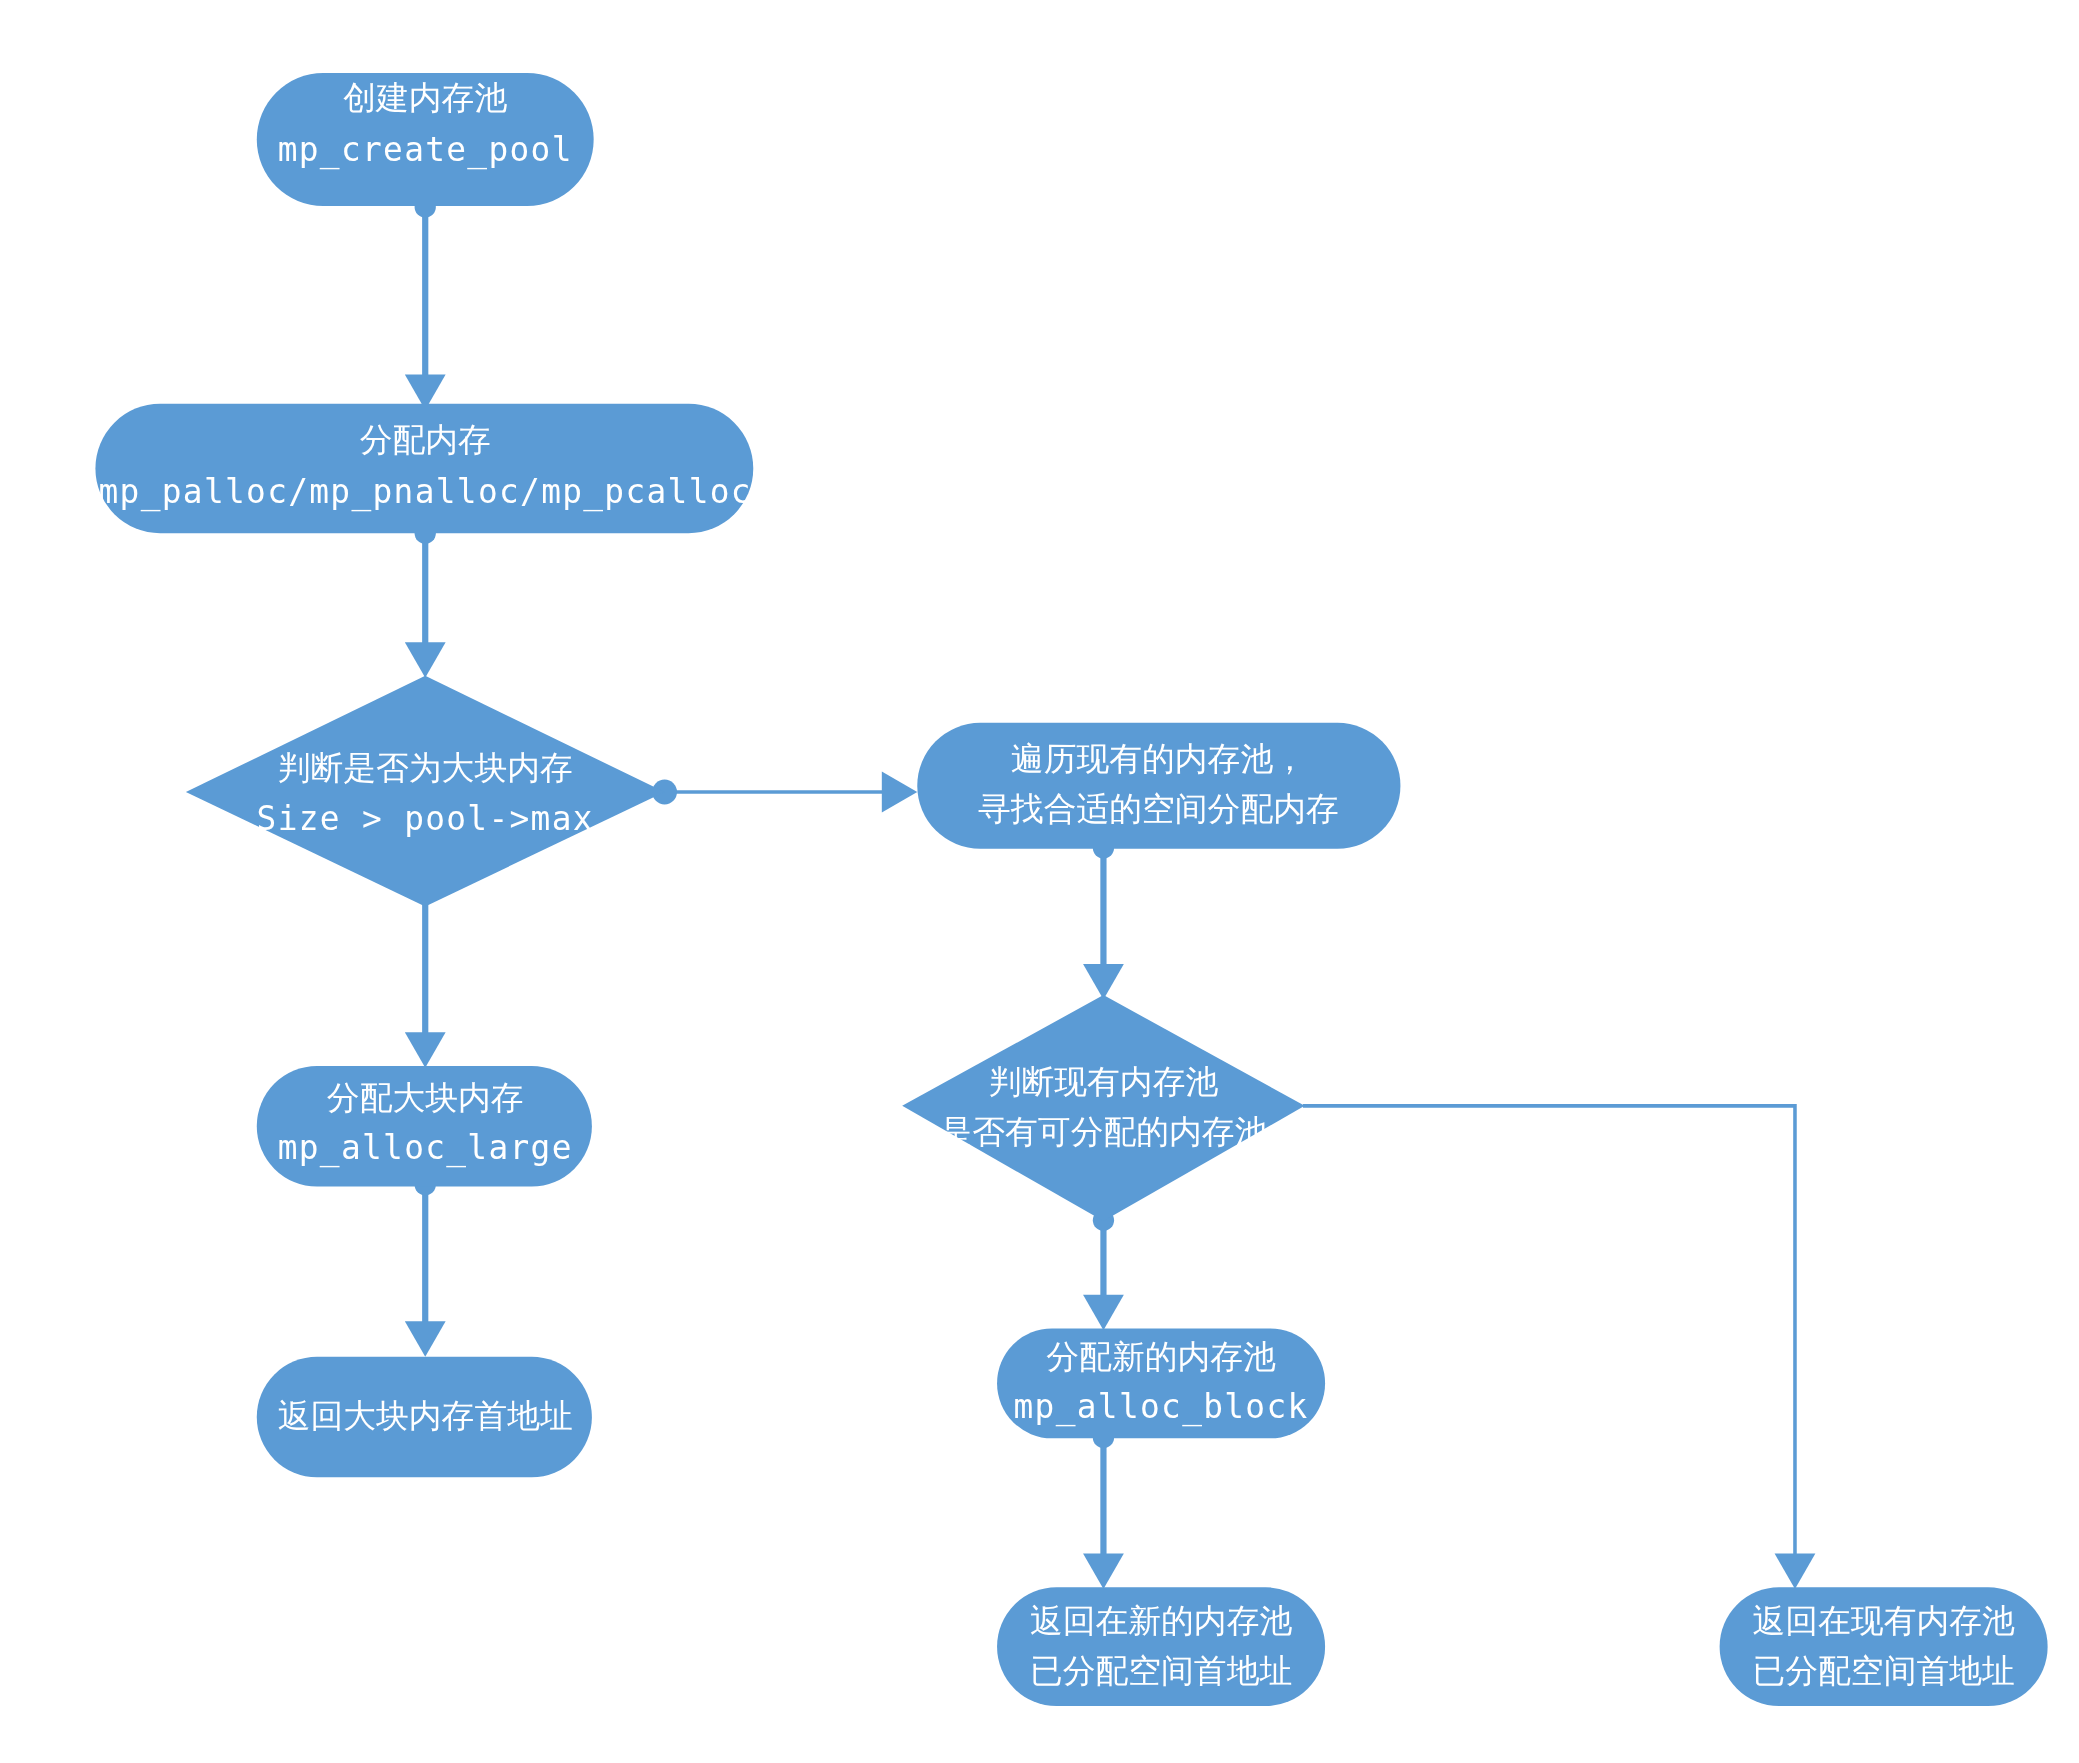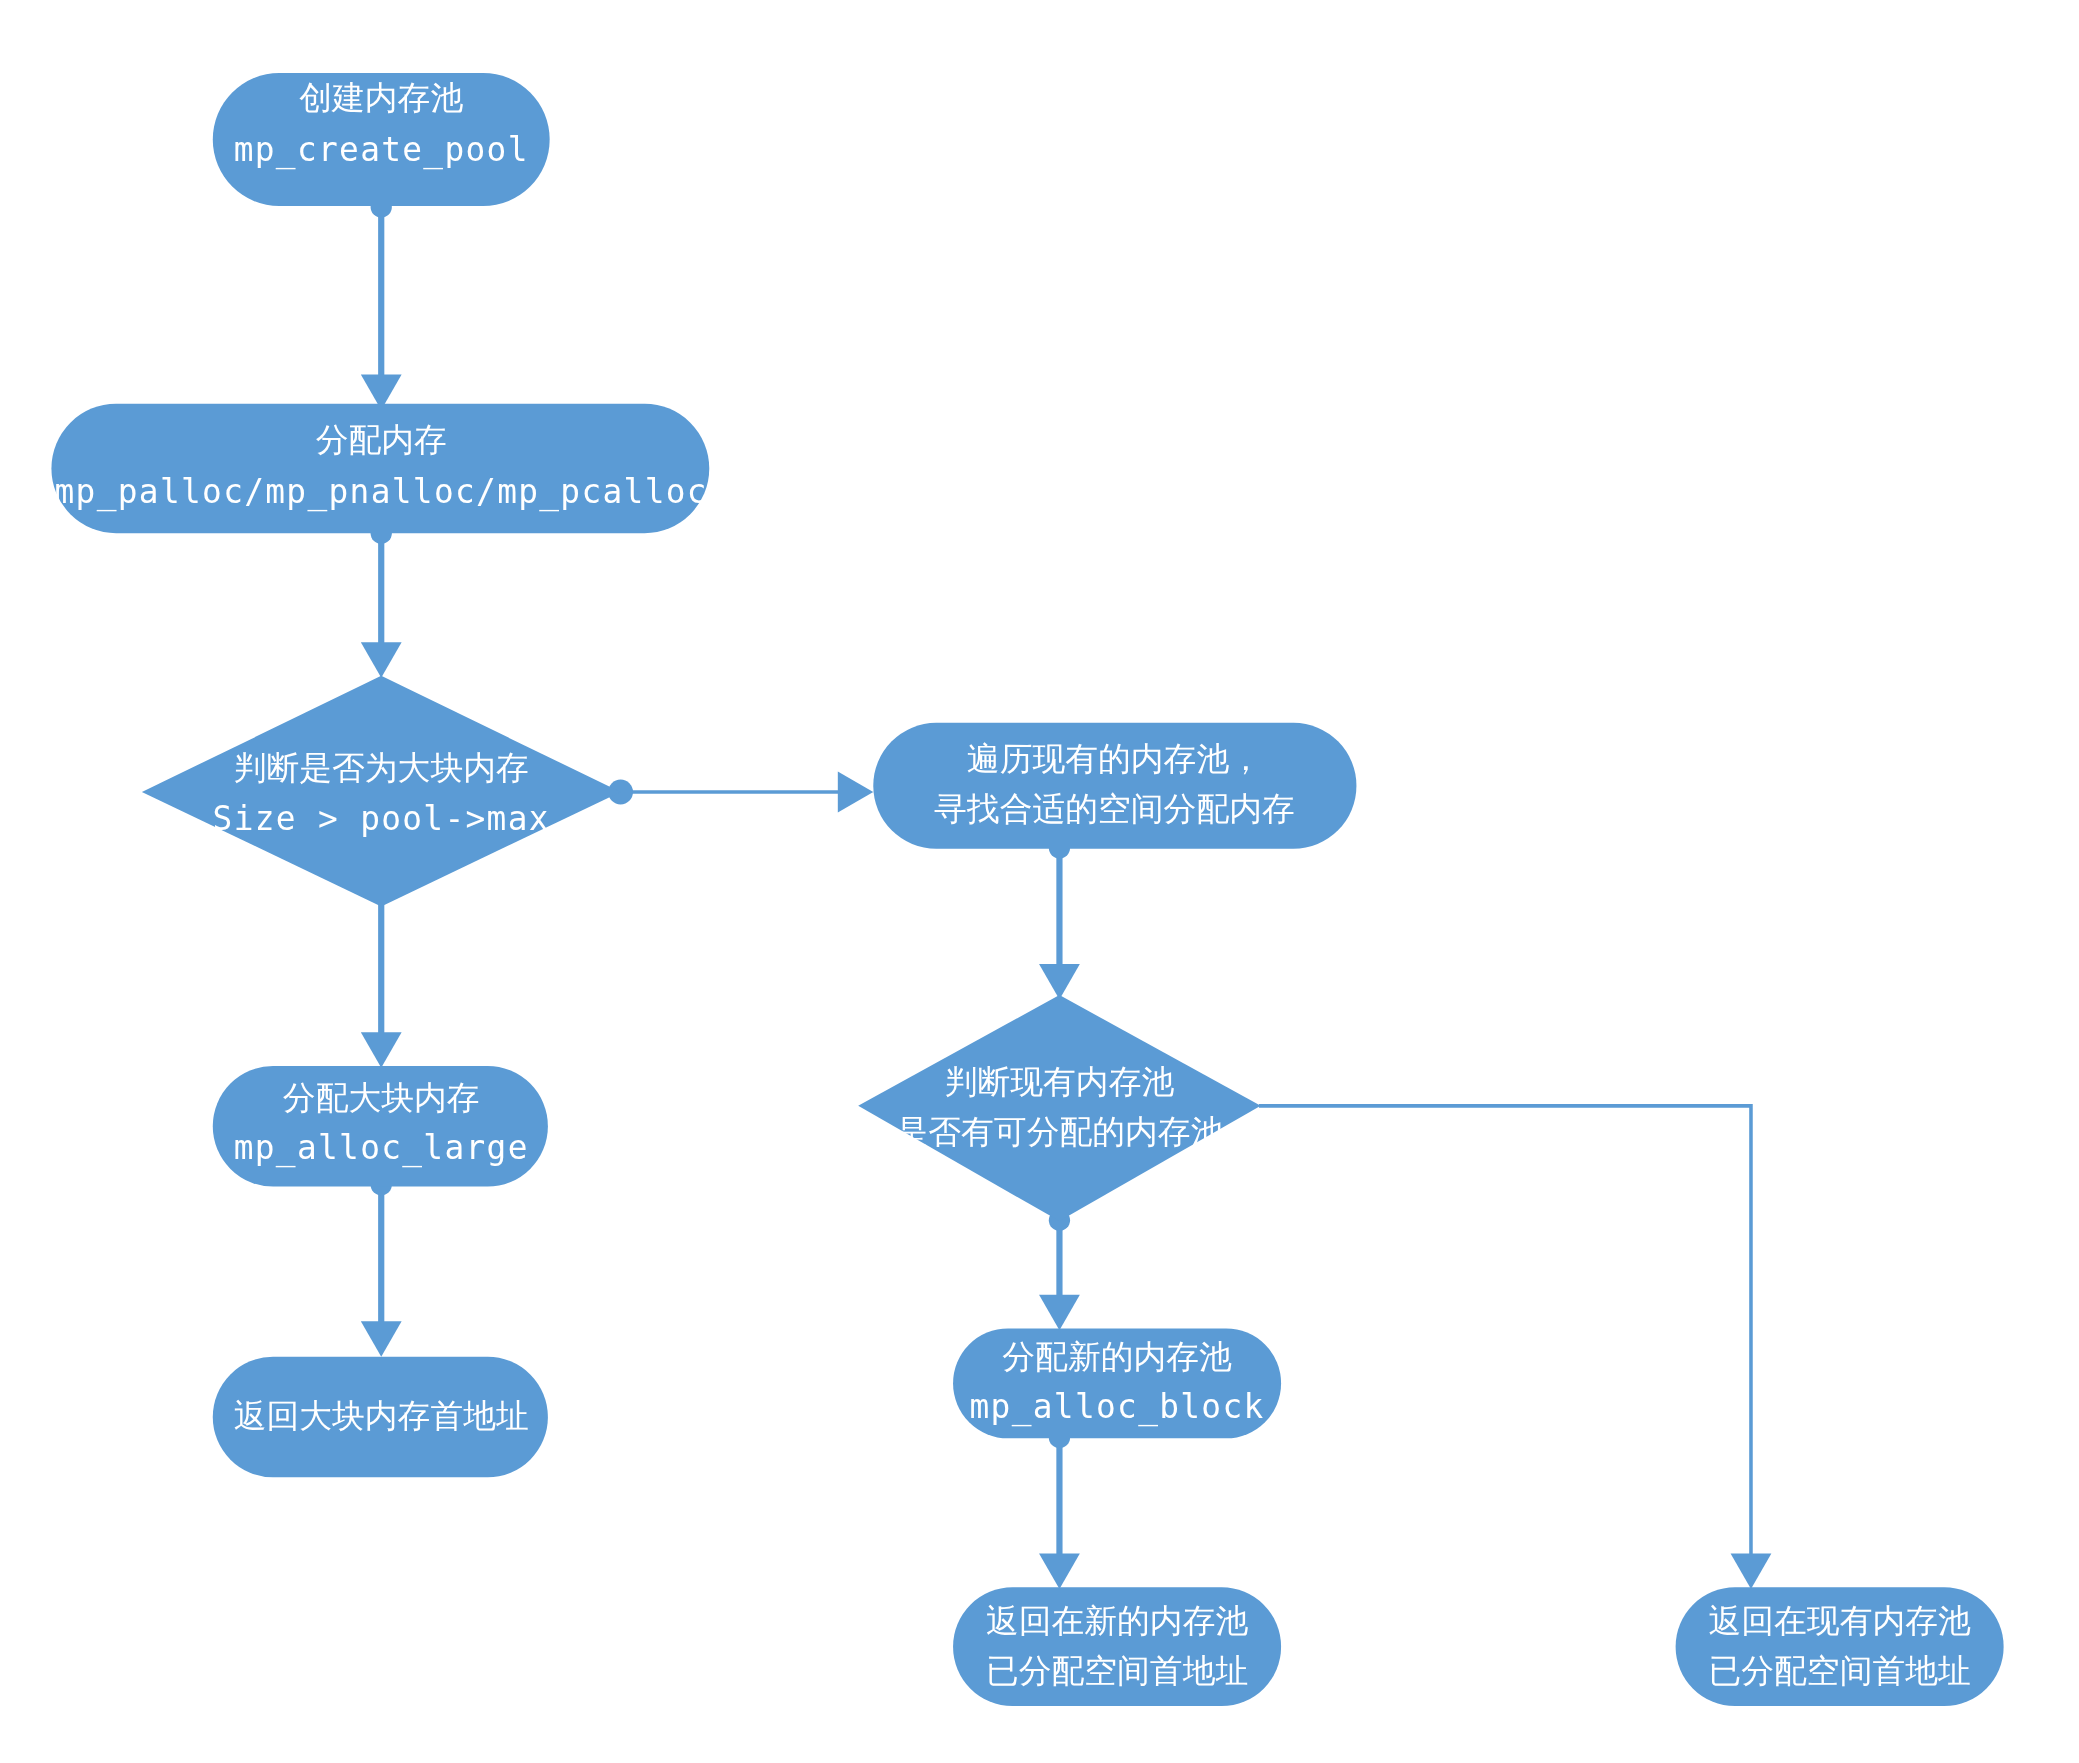--- a/index.html
+++ b/index.html
@@ -12,20 +12,21 @@
     width: 2079px;
     height: 1764px;
     font-family: "Liberation Sans", "DejaVu Sans", sans-serif;
     overflow: hidden;
   }
   #flow-root {
     position: relative;
     width: 1750px;
     height: 1764px;
     background: #ffffff;
+    margin-left: 44px;
   }
   svg#flow-canvas {
     display: block;
     width: 2079px;
     height: 1764px;
   }
   .node-shape {
     fill: #5b9bd5;
   }
   .edge-line {

